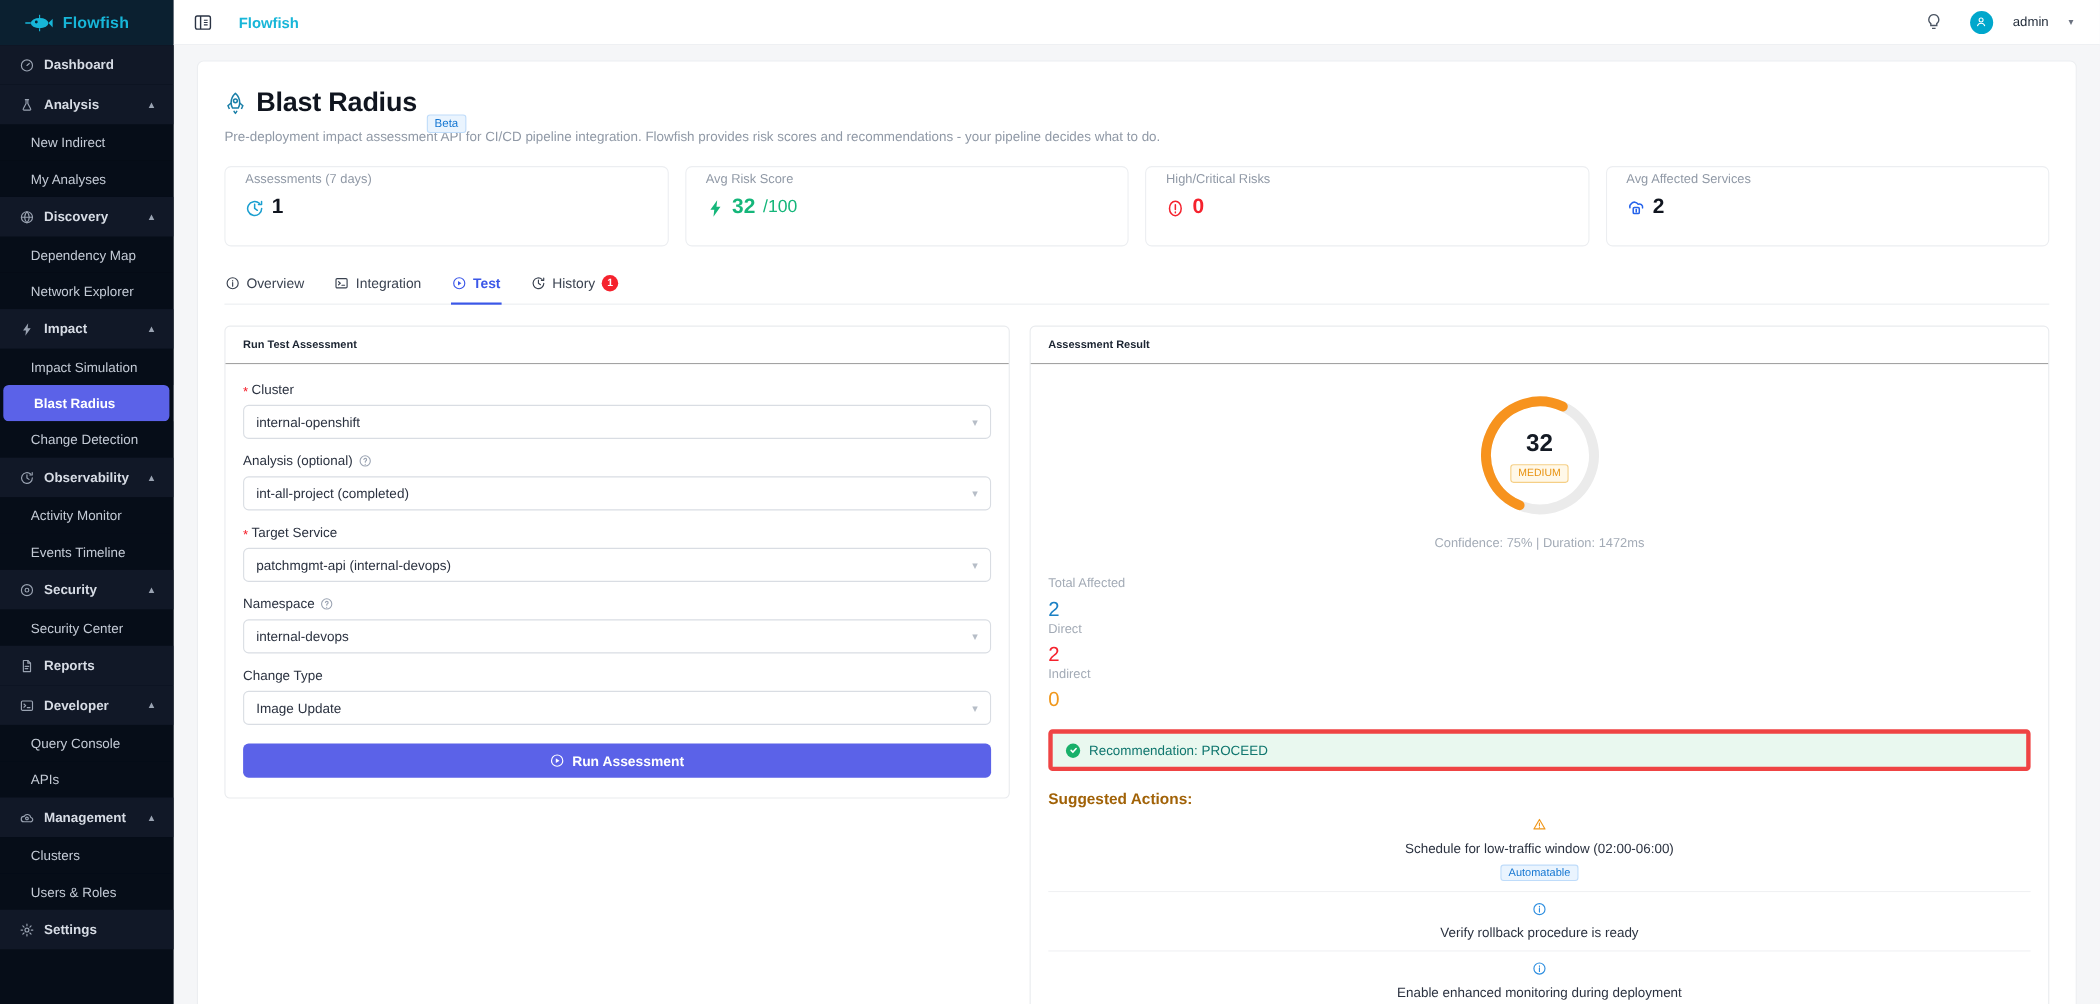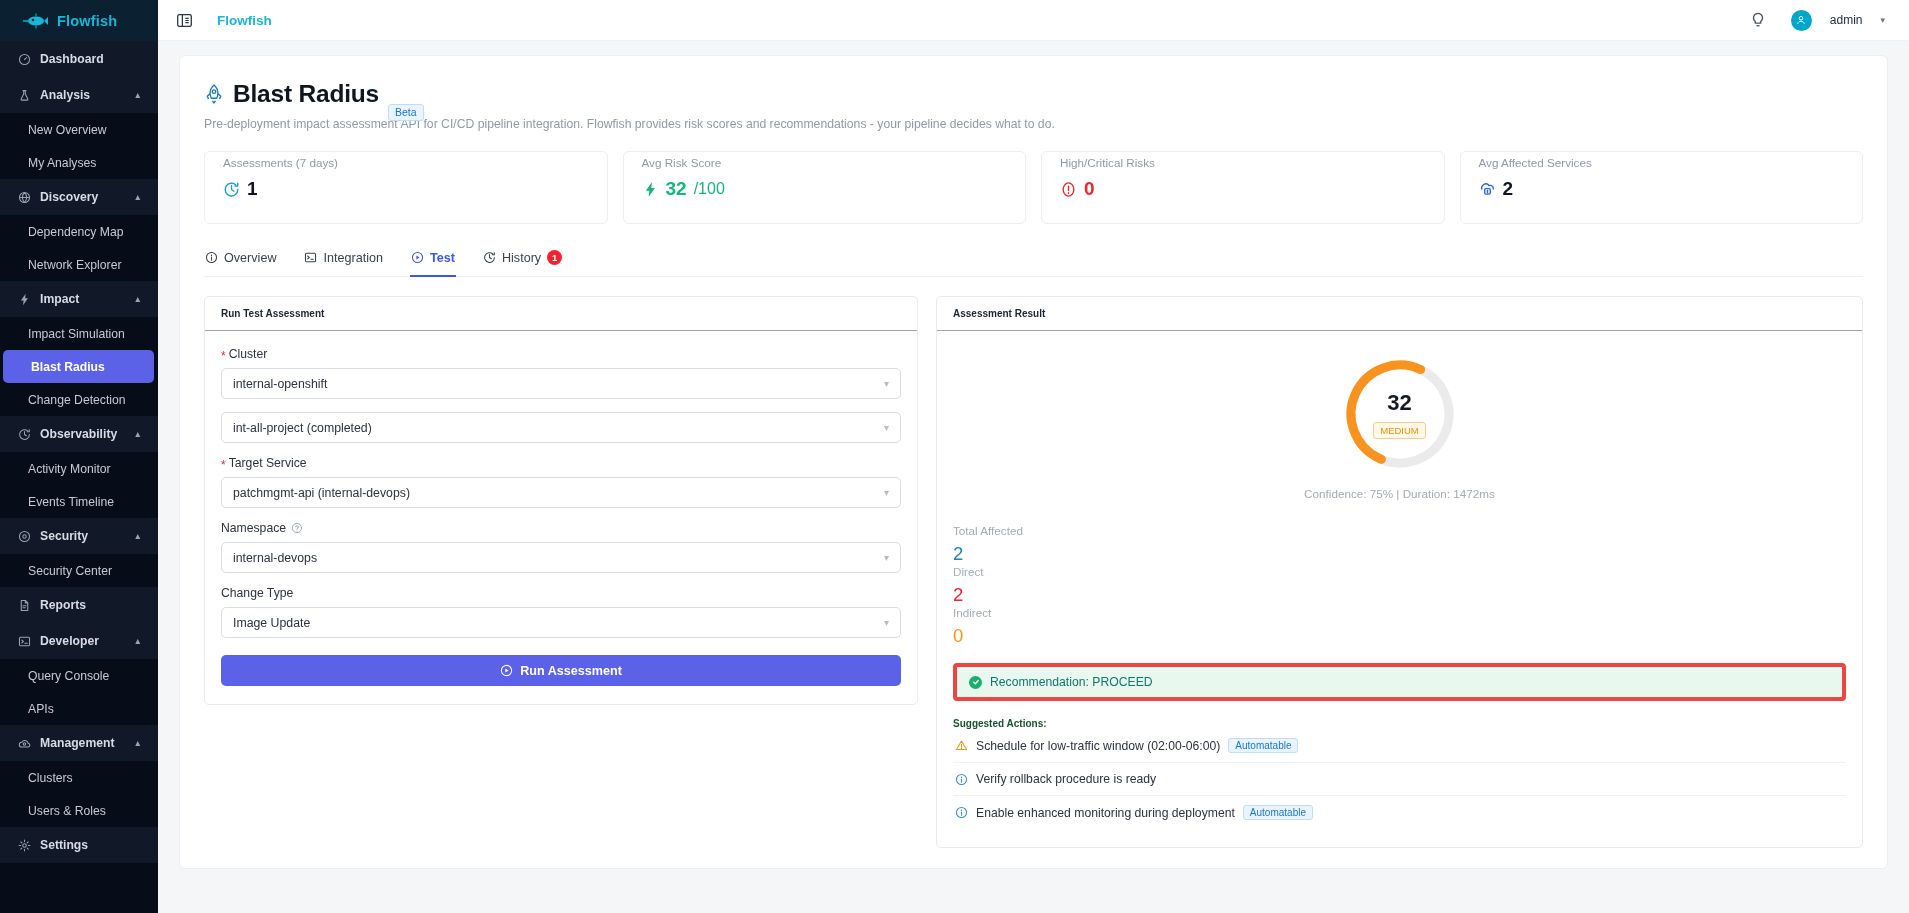--- a/index.html
+++ b/index.html
@@ -169,24 +169,24 @@
     margin-top: 16px; background: #e9f8ef; border: 4px solid #ef4444;
     border-radius: 4px; padding: 8px 12px; display: flex; align-items: center; gap: 8px;
     font-size: 12.2px; color: #0f766e;
   }
   .check {
     width: 13px; height: 13px; border-radius: 50%; background: #18b06a;
     display: flex; align-items: center; justify-content: center; flex: none;
   }
   .check svg { width: 8px; height: 8px; display: block; }
 
-  .sa-title { margin-top: 17px; font-size: 10px; font-weight: 700; color: #14532d; }
+  .sa-title { margin-top: 17px; font-size: 14px; font-weight: 700; color: #a16207; }
   .sa-row {
     display: flex; align-items: center; gap: 8px;
-    padding: 9px 2px; border-bottom: 1px solid #f0f1f3; font-size: 12.2px; color: #2b3240;
+    padding: 9px 2px; border-bottom: 1px solid #f0f1f3; font-size: 12.2px; color: #2b3240; flex-direction: column;
   }
   .sa-row:last-child { border-bottom: none; }
   .sa-ico { width: 13px; height: 13px; flex: none; display:flex;align-items:center;justify-content:center; }
   .sa-ico svg { width: 13px; height: 13px; display:block; }
   .auto-pill {
     font-size: 10px; color: #1677d2; background: #eaf4fe;
     border: 1px solid #bfdcfa; border-radius: 3px; padding: 1px 6px;
   }
 </style>
 </head>
@@ -220,21 +220,21 @@
         <div class="nav-group">
           <span class="nav-ico">
             <svg viewBox="0 0 16 16" width="13" height="13" fill="none" stroke="#9aa3b2" stroke-width="1.3" stroke-linecap="round" stroke-linejoin="round">
               <path d="M6.2 2h3.6M7 2v4.2L3.9 12.2a1 1 0 0 0 .9 1.5h6.4a1 1 0 0 0 .9-1.5L9 6.2V2"></path>
             </svg>
           </span>
           <span>Analysis</span>
           <span class="chev">▴</span>
         </div>
         <div class="nav-item sub">
-          <span>New Overview</span>
+          <span>New Indirect</span>
         </div>
         <div class="nav-item sub">
           <span>My Analyses</span>
         </div>
         <div class="nav-group">
           <span class="nav-ico">
             <svg viewBox="0 0 16 16" width="13" height="13" fill="none" stroke="#9aa3b2" stroke-width="1.3" stroke-linecap="round" stroke-linejoin="round">
               <circle cx="8" cy="8" r="6.2"></circle>
               <path d="M1.8 8h12.4M8 1.8c1.8 2 2.6 4 2.6 6.2S9.8 12.2 8 14.2C6.2 12.2 5.4 10.2 5.4 8S6.2 3.8 8 1.8z"></path>
             </svg>
@@ -502,20 +502,29 @@
                     <div class="flabel">
                       <span class="req">*</span>
                       <span>Cluster</span>
                     </div>
                     <div class="select">
                       <span>internal-openshift</span>
                       <span class="sel-caret">▾</span>
                     </div>
                   </div>
                   <div class="field">
+                    <div class="flabel">
+                      <span>Analysis (optional)</span>
+                      <span class="qmark">
+                        <svg viewBox="0 0 16 16" width="12" height="12" fill="none" stroke="#9aa3b2" stroke-width="1.3" stroke-linecap="round" stroke-linejoin="round">
+                          <circle cx="8" cy="8" r="6.2"></circle>
+                          <path d="M6.4 6.3a1.7 1.7 0 1 1 1.8 2c-.1.5-.1.8-.1 1.2M8 12v.4"></path>
+                        </svg>
+                      </span>
+                    </div>
                     <div class="select">
                       <span>int-all-project (completed)</span>
                       <span class="sel-caret">▾</span>
                     </div>
                   </div>
                   <div class="field">
                     <div class="flabel">
                       <span class="req">*</span>
                       <span>Target Service</span>
                     </div>

